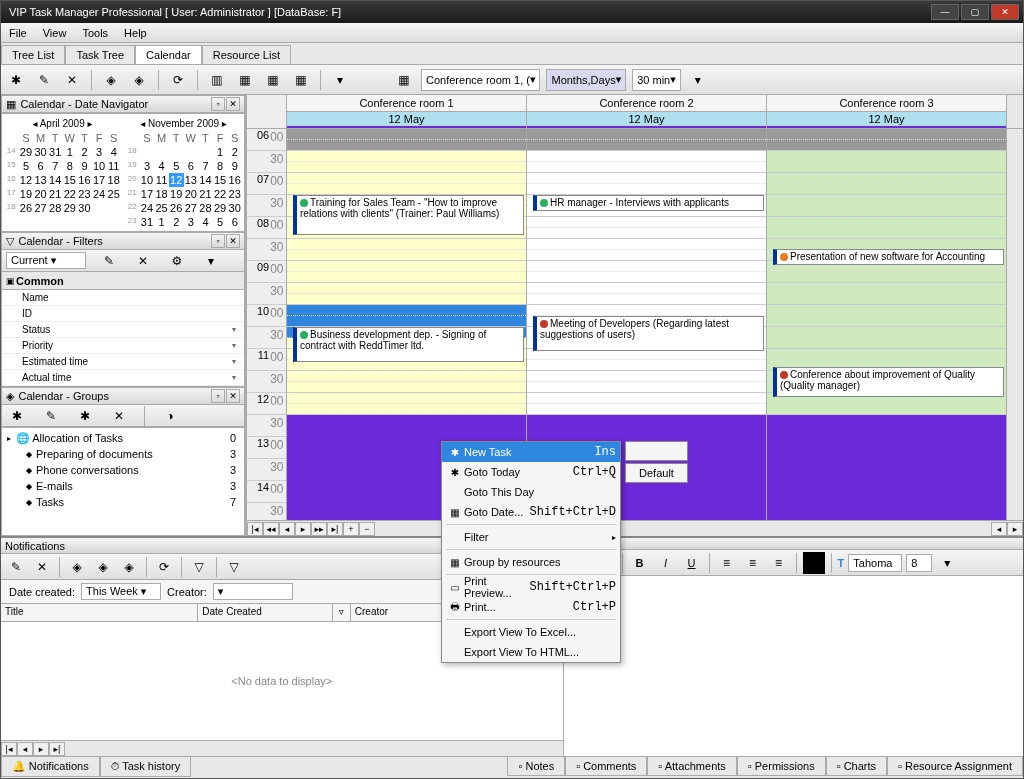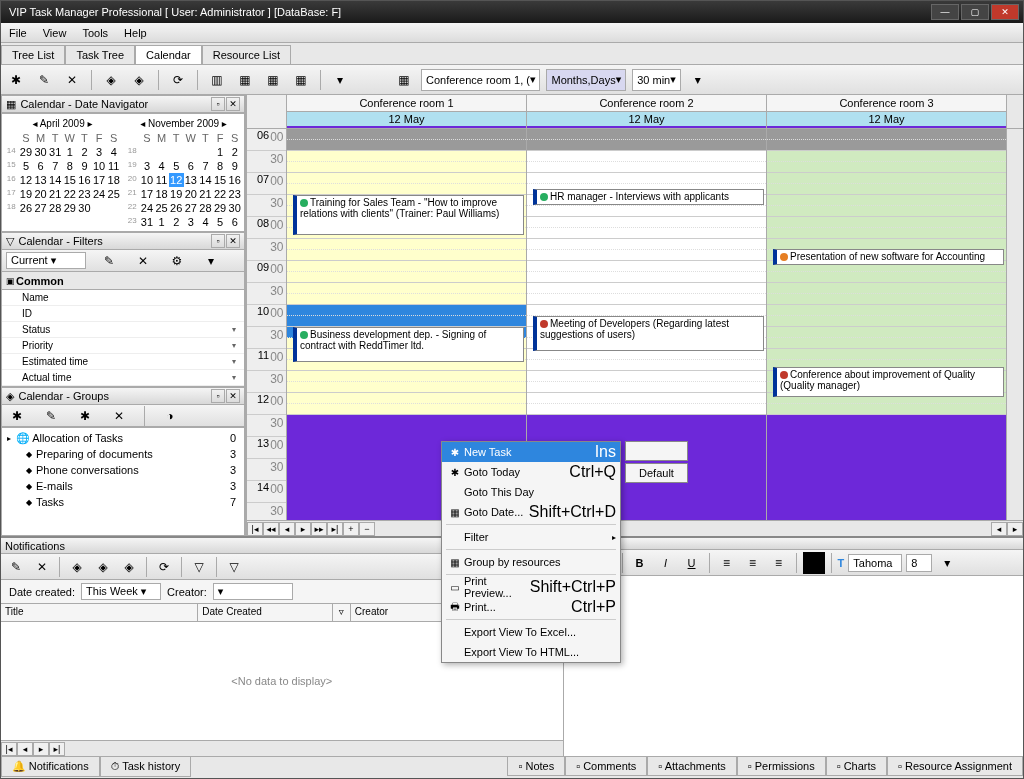--- a/index.html
+++ b/index.html
@@ -65,21 +65,21 @@
 .evt{position:absolute;left:6px;right:2px;background:#fff;border:1px solid #888;border-left:4px solid #003399;padding:1px 3px;font-size:10px;overflow:hidden;}
 .evt .bullet{display:inline-block;width:8px;height:8px;border-radius:50%;margin-right:2px;vertical-align:middle;}
 .bullet.green{background:#27ae60;}
 .bullet.red{background:#c0392b;}
 .bullet.orange{background:#e67e22;}
 .ctx-menu{position:absolute;left:441px;top:441px;width:180px;background:#f5f5f5;border:1px solid #888;box-shadow:2px 2px 6px rgba(0,0,0,0.3);z-index:50;}
 .ctx-item{display:flex;align-items:center;height:20px;padding:0 4px;cursor:pointer;}
 .ctx-item.sel{background:#2e86de;color:#fff;}
 .ctx-item .ic{width:18px;font-size:10px;text-align:center;}
 .ctx-item .lab{flex:1;}
-.ctx-item .sc{font-size:16px;}
+.ctx-item .sc{font-size:12px;font-family:Liberation Mono, monospace;}
 .ctx-item .arw{font-size:8px;}
 .ctx-sep{height:1px;background:#ccc;margin:2px 4px;}
 .ctx-extra{position:absolute;left:625px;top:441px;width:63px;z-index:50;}
 .ctx-extra .btn{height:20px;border:1px solid #888;background:#f5f5f5;display:flex;align-items:center;justify-content:center;margin-bottom:2px;cursor:pointer;}
 .bottom-pane{height:220px;border-top:2px solid #888;display:flex;}
 .bp-left{flex:0.55;display:flex;flex-direction:column;border-right:1px solid #aaa;}
 .bp-right{flex:0.45;display:flex;flex-direction:column;}
 .bp-hdr{background:linear-gradient(#f5f5f5,#d8d8d8);border-bottom:1px solid #aaa;height:16px;display:flex;align-items:center;padding:0 4px;}
 .bp-tool{height:26px;background:linear-gradient(#f5f5f5,#e0e0e0);border-bottom:1px solid #aaa;display:flex;align-items:center;gap:4px;padding:0 4px;}
 .bp-filter{height:24px;display:flex;align-items:center;gap:6px;padding:0 8px;background:#f5f5f5;border-bottom:1px solid #aaa;}
@@ -487,21 +487,21 @@
           <div class="slot-line  bg-w"></div>
           <div class="slot-line hr bg-w"></div>
           <div class="slot-line  bg-w"></div>
           <div class="slot-line hr bg-w"></div>
           <div class="slot-line  bg-w"></div>
           <div class="slot-line hr bg-w"></div>
           <div class="slot-line  bg-w"></div>
           <div class="slot-line hr bg-w"></div>
           <div class="slot-line  bg-w"></div>
           <div class="slot-line hr bg-w"></div>
-          <div class="evt" style="top:60px;height:16px;"><span class="bullet green"></span>HR manager - Interviews with applicants</div>
+          <div class="evt" style="top:66px;height:16px;"><span class="bullet green"></span>HR manager - Interviews with applicants</div>
           <div class="evt" style="top:187px;height:35px;"><span class="bullet red"></span>Meeting of Developers (Regarding latest suggestions of users)</div>
         </div>
       <div class="room-body" id="rb2">
           <div class="slot-line  bg-gray"></div>
           <div class="slot-line hr bg-gray"></div>
           <div class="slot-line  bg-g"></div>
           <div class="slot-line hr bg-g"></div>
           <div class="slot-line  bg-g"></div>
           <div class="slot-line hr bg-g"></div>
           <div class="slot-line  bg-g"></div>

